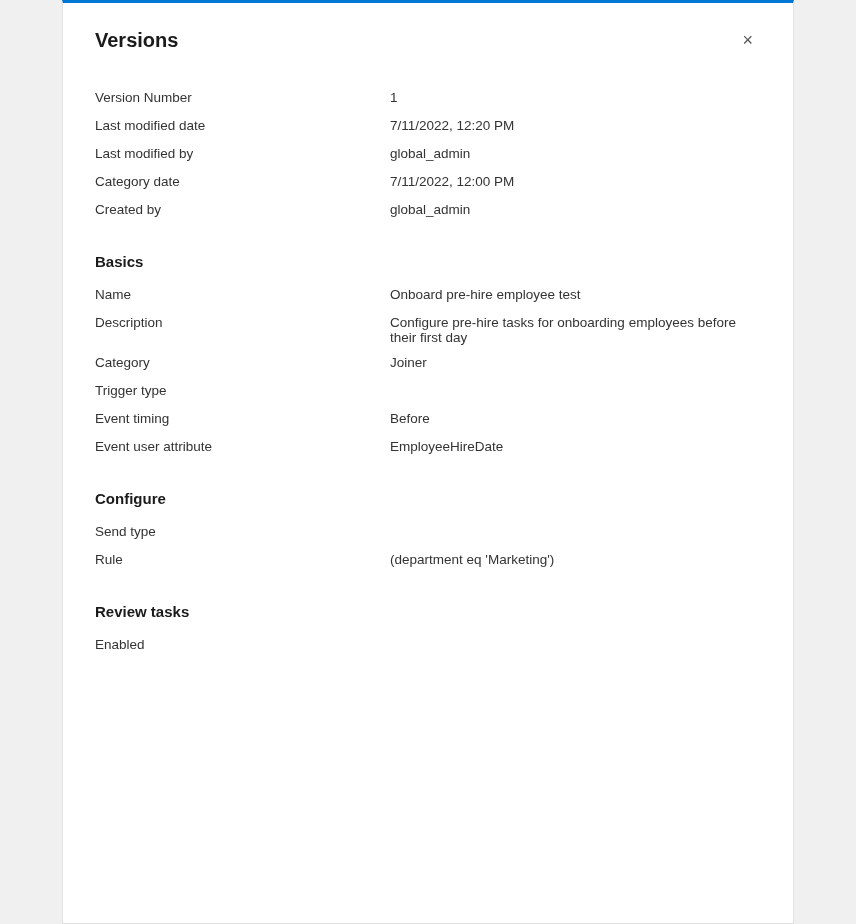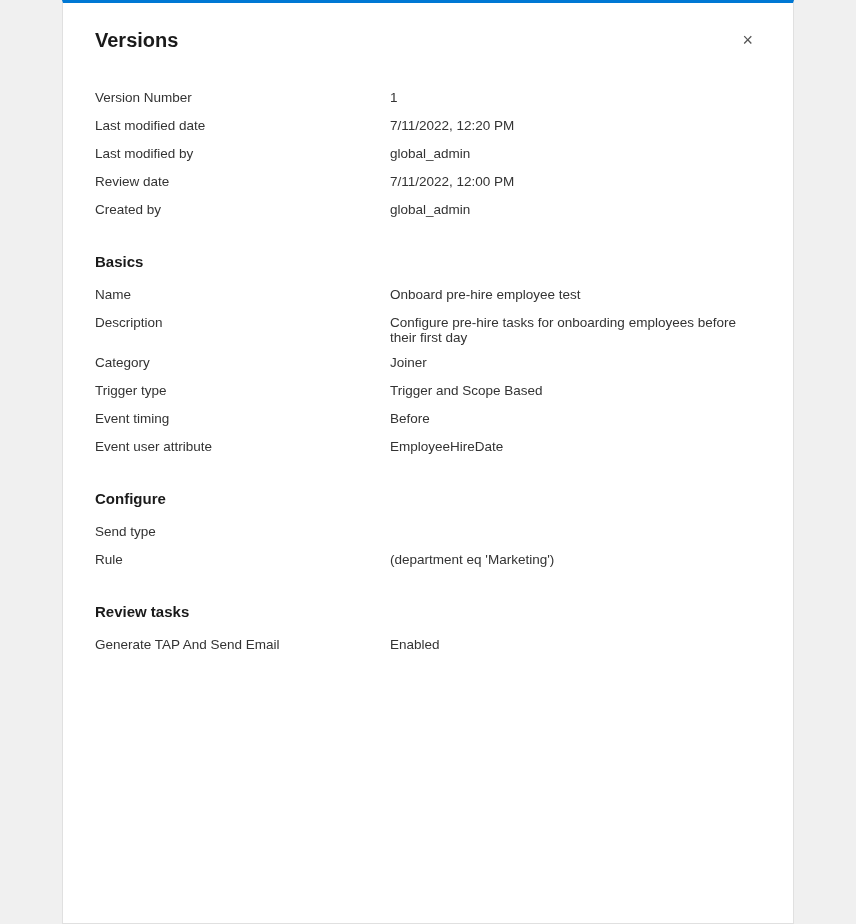--- a/index.html
+++ b/index.html
@@ -99,21 +99,21 @@
         </div>
         <div class="field-row">
           <span class="field-label">Last modified date</span>
           <span class="field-value">7/11/2022, 12:20 PM</span>
         </div>
         <div class="field-row">
           <span class="field-label">Last modified by</span>
           <span class="field-value">global_admin</span>
         </div>
         <div class="field-row">
-          <span class="field-label">Review date</span>
+          <span class="field-label">Category date</span>
           <span class="field-value">7/11/2022, 12:00 PM</span>
         </div>
         <div class="field-row">
           <span class="field-label">Created by</span>
           <span class="field-value">global_admin</span>
         </div>
       </div>
       <div class="section">
         <div class="section-title">Basics</div>
         <div class="field-row">
@@ -123,21 +123,20 @@
         <div class="field-row">
           <span class="field-label">Description</span>
           <span class="field-value">Configure pre-hire tasks for onboarding employees before their first day</span>
         </div>
         <div class="field-row">
           <span class="field-label">Category</span>
           <span class="field-value">Joiner</span>
         </div>
         <div class="field-row">
           <span class="field-label">Trigger type</span>
-          <span class="field-value">Trigger and Scope Based</span>
         </div>
         <div class="field-row">
           <span class="field-label">Event timing</span>
           <span class="field-value">Before</span>
         </div>
         <div class="field-row">
           <span class="field-label">Event user attribute</span>
           <span class="field-value">EmployeeHireDate</span>
         </div>
       </div>
@@ -147,18 +146,17 @@
           <span class="field-label">Send type</span>
         </div>
         <div class="field-row">
           <span class="field-label">Rule</span>
           <span class="field-value">(department eq 'Marketing')</span>
         </div>
       </div>
       <div class="section">
         <div class="section-title">Review tasks</div>
         <div class="field-row">
-          <span class="field-label">Generate TAP And Send Email</span>
           <span class="field-value">Enabled</span>
         </div>
       </div>
     </div>
 </div>
 
 </body></html>

